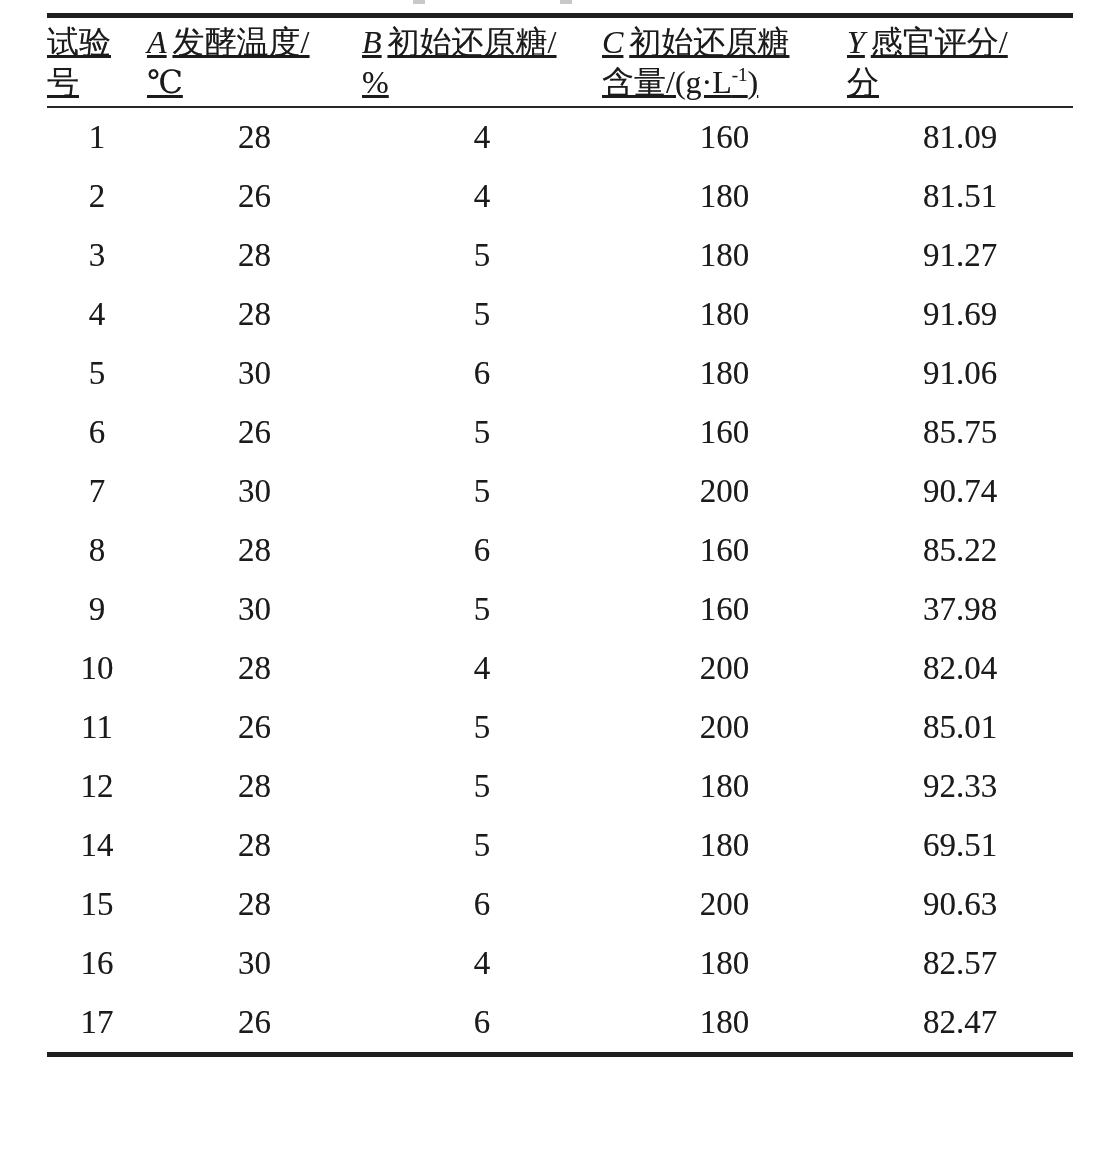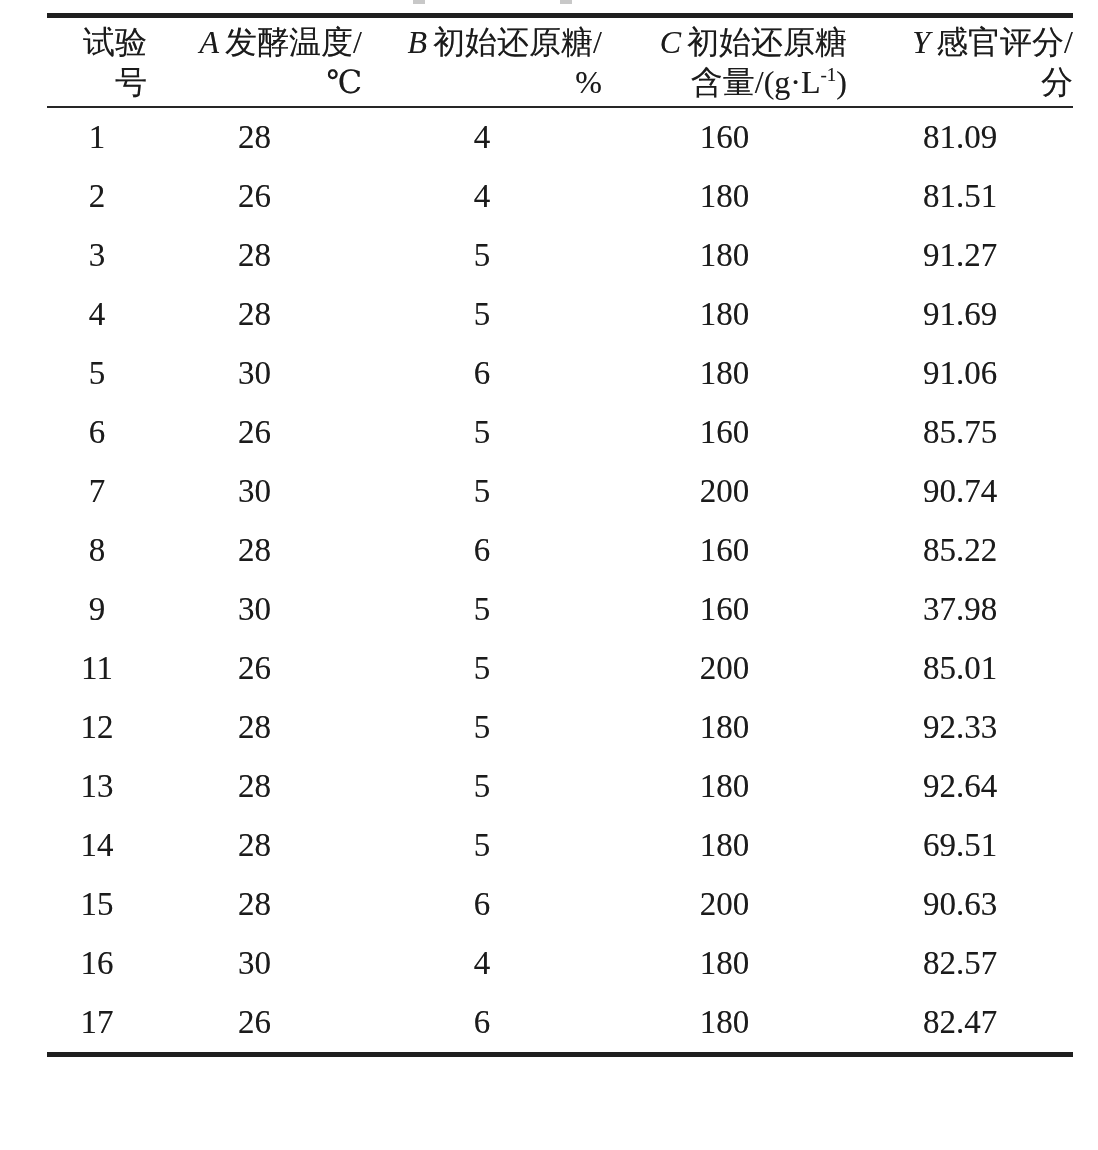--- a/index.html
+++ b/index.html
@@ -49,22 +49,23 @@
     padding: 0;
     font-weight: normal;
     font-size: 32px;
     vertical-align: middle;
     border-bottom: 2px solid #262626;
     text-shadow: 0 0 0.6px rgba(0,0,0,0.4);
   }
   .hl {
     display: block;
     line-height: 40px;
-    text-align: right;
+    text-align: left;
     white-space: nowrap;
+    text-decoration: underline;
   }
   .ivar {
     font-style: italic;
     margin-right: 6px;
   }
   thead sup {
     font-size: 19px;
     line-height: 0;
   }
 
@@ -175,39 +176,39 @@
           <td>85.22</td>
         </tr>
         <tr>
           <td>9</td>
           <td>30</td>
           <td>5</td>
           <td>160</td>
           <td>37.98</td>
         </tr>
         <tr>
+          <td>10</td>
+          <td>28</td>
+          <td>4</td>
+          <td>200</td>
+          <td>82.04</td>
+        </tr>
+        <tr>
           <td>11</td>
           <td>26</td>
           <td>5</td>
           <td>200</td>
           <td>85.01</td>
         </tr>
         <tr>
           <td>12</td>
           <td>28</td>
           <td>5</td>
           <td>180</td>
           <td>92.33</td>
-        </tr>
-        <tr>
-          <td>13</td>
-          <td>28</td>
-          <td>5</td>
-          <td>180</td>
-          <td>92.64</td>
         </tr>
         <tr>
           <td>14</td>
           <td>28</td>
           <td>5</td>
           <td>180</td>
           <td>69.51</td>
         </tr>
         <tr>
           <td>15</td>

